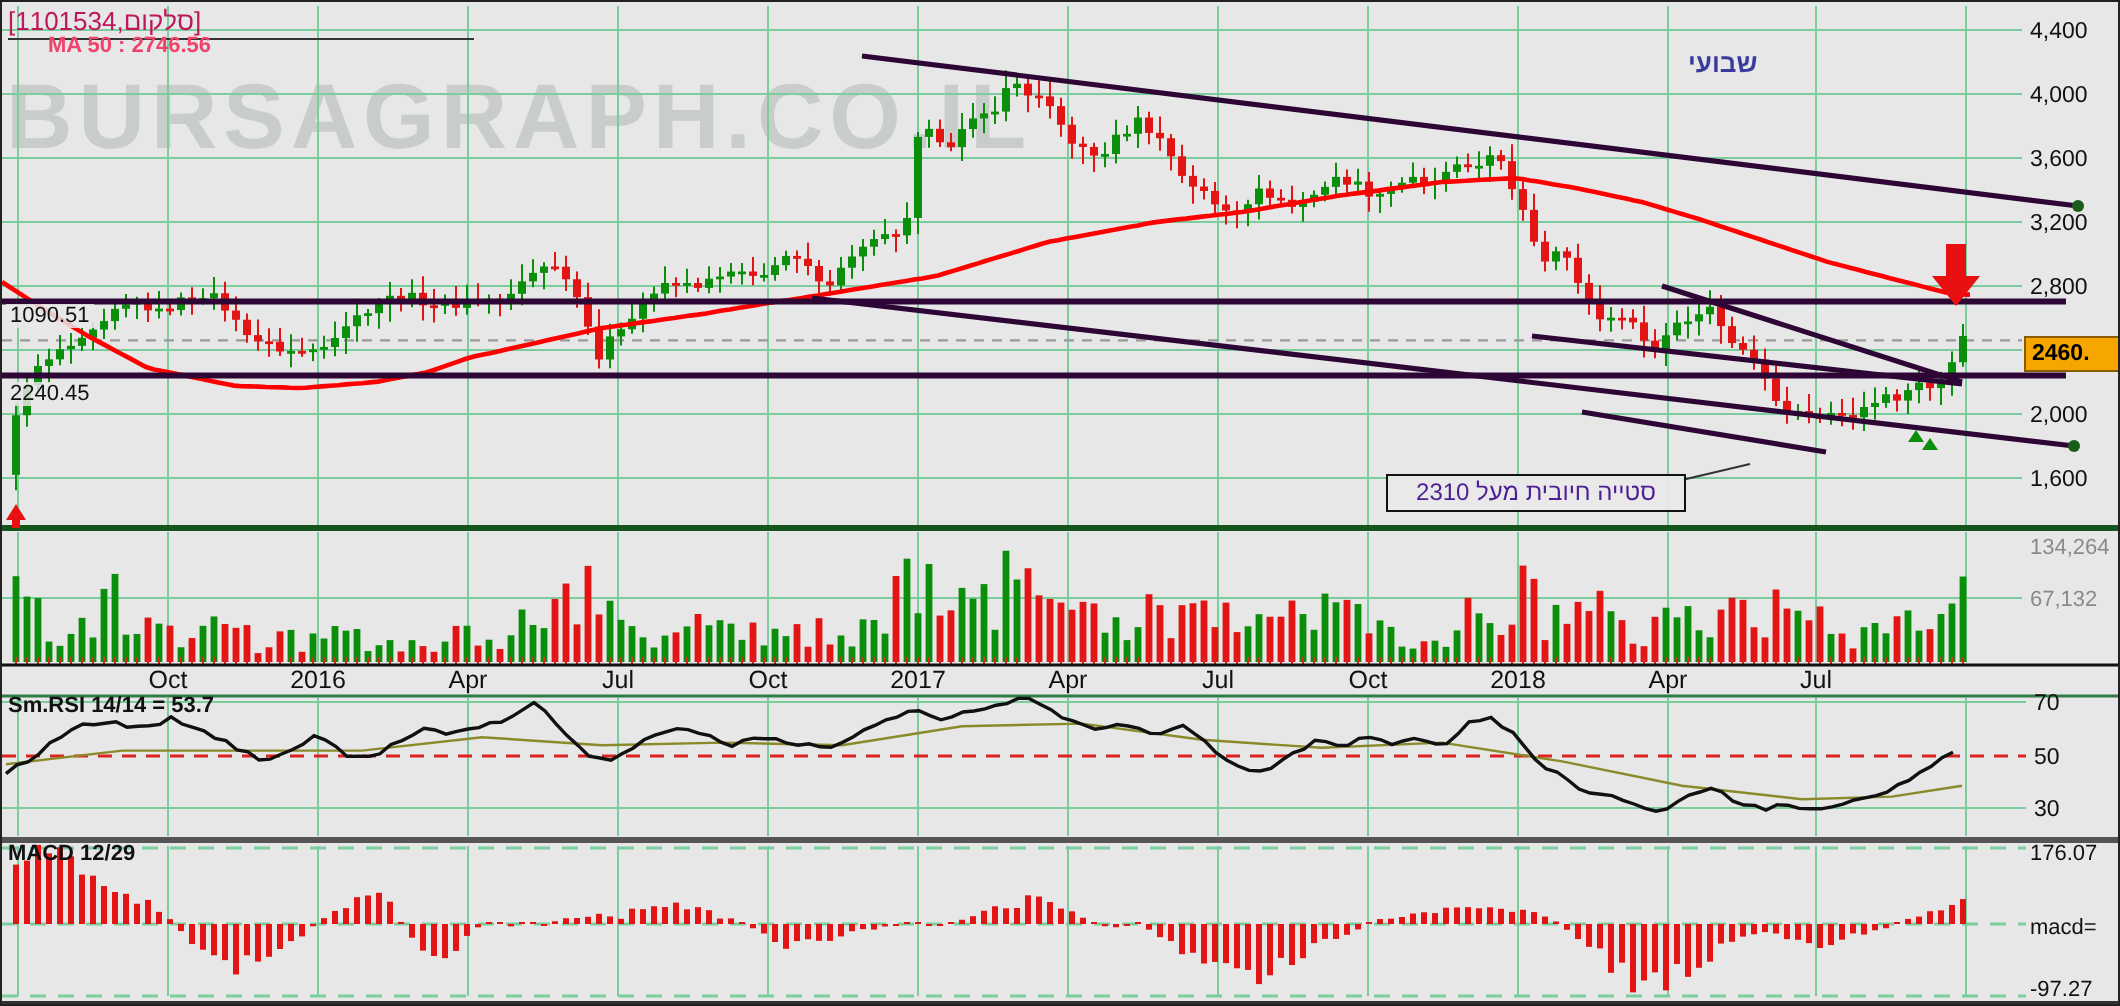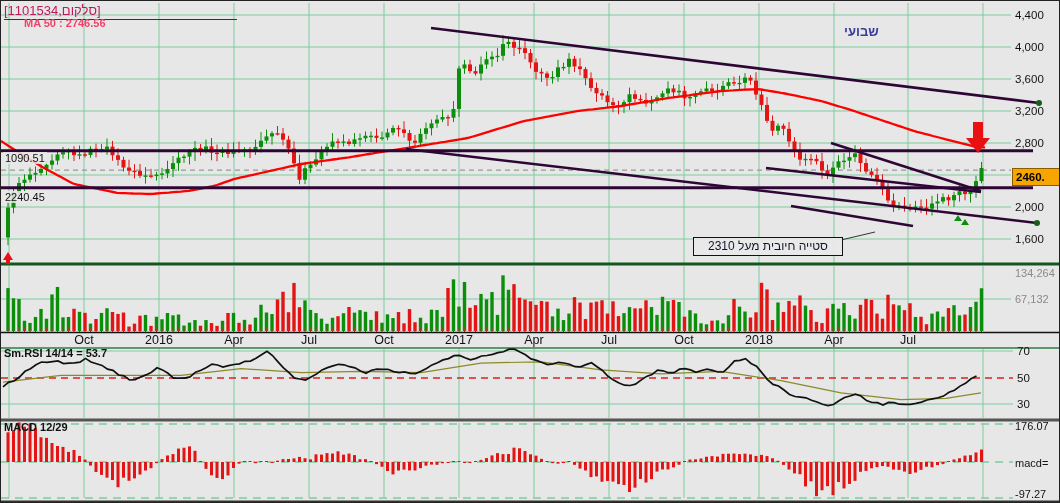--- a/index.html
+++ b/index.html
@@ -17,35 +17,36 @@
   .lbl{position:absolute;z-index:3;white-space:nowrap;}
   .title{left:3px;top:2px;width:233px;font-size:13px;color:#be185d;border-bottom:1px solid #333;padding-bottom:1px;}
   .ma{left:3px;top:16px;font-size:11px;color:#f0436b;font-weight:bold;margin-left:20px;}
   .tf{left:843px;top:23px;font-size:13px;color:#3b3b9d;font-weight:bold;}
   .lev{font-size:11px;color:#111;background:rgba(231,231,231,.85);padding:0 2px;}
   .lev.r{left:2px;top:151px;}
   .lev.s{left:2px;top:190px;}
   .anno{
     left:692px;top:236px;width:148px;height:17px;line-height:17px;
     border:1px solid #111;background:rgba(233,233,233,.95);
-    font-size:12px;color:#0f172a;text-align:center;direction:rtl;
+    font-size:12px;color:#4c1d95;text-align:center;direction:rtl;
   }
   .badge{
     left:1011px;top:167px;width:47px;height:16px;line-height:16px;
     background:#f7a600;border:1px solid #8a5c00;color:#000;
     font-size:11.5px;font-weight:bold;text-align:left;padding-left:3px;
   }
   .plab{font-size:11px;color:#111;font-weight:600;text-align:center;}
   .rsi-l{left:3px;top:346px;}
   .macd-l{left:3px;top:420px;}
 </style>
 </head>
 <body>
 
 <div class="screen">
+  <div class="wm lbl" style="z-index:1">BURSAGRAPH.CO.IL</div>
 
   <svg id="cv" width="1060" height="503">
       <line x1="8" y1="2" x2="8" y2="262" stroke="#7ccd9e" stroke-width="1"></line>
       <line x1="8" y1="265" x2="8" y2="330" stroke="#7ccd9e" stroke-width="1"></line>
       <line x1="8" y1="348" x2="8" y2="417" stroke="#7ccd9e" stroke-width="1"></line>
       <line x1="8" y1="422" x2="8" y2="497" stroke="#7ccd9e" stroke-width="1"></line>
       <line x1="83" y1="2" x2="83" y2="262" stroke="#7ccd9e" stroke-width="1"></line>
       <line x1="83" y1="265" x2="83" y2="330" stroke="#7ccd9e" stroke-width="1"></line>
       <line x1="83" y1="348" x2="83" y2="417" stroke="#7ccd9e" stroke-width="1"></line>
       <line x1="83" y1="422" x2="83" y2="497" stroke="#7ccd9e" stroke-width="1"></line>

